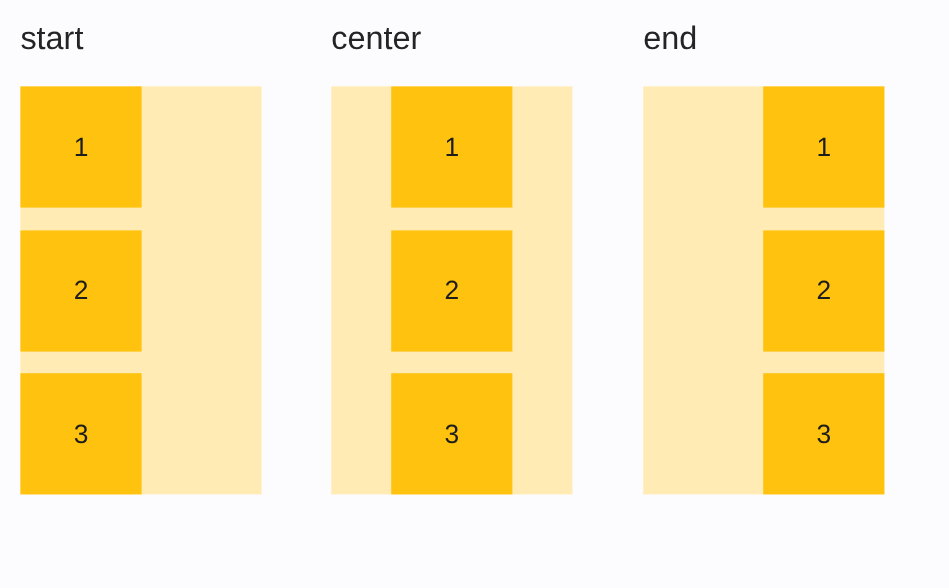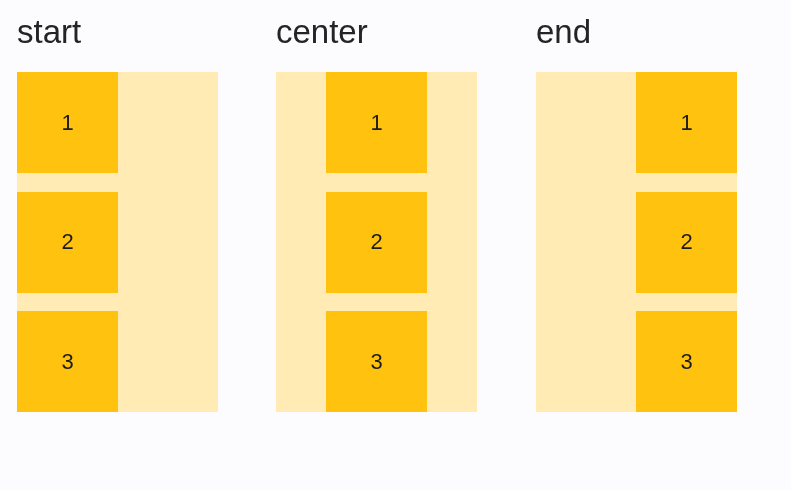--- a/index.html
+++ b/index.html
@@ -19,21 +19,21 @@
     height: 490px;
   }
   .demo-group {
     position: absolute;
     top: 0;
   }
   .group-label {
     position: absolute;
     top: 16px;
     left: 0;
-    font-size: 33px;
+    font-size: 27px;
     line-height: 32px;
     font-weight: 400;
     color: #242424;
     white-space: nowrap;
   }
   .flex-container {
     position: absolute;
     top: 72px;
     left: 0;
     width: 201px;

